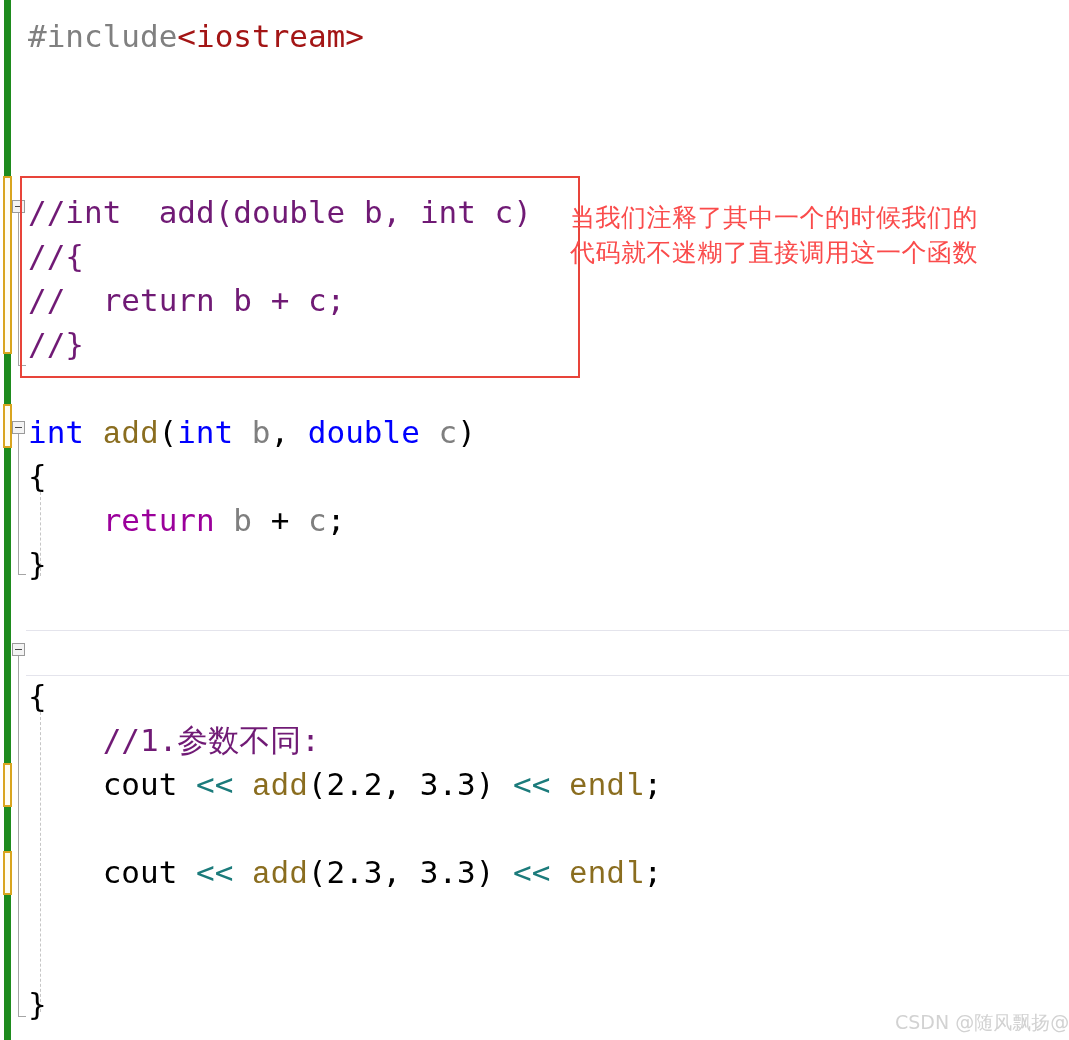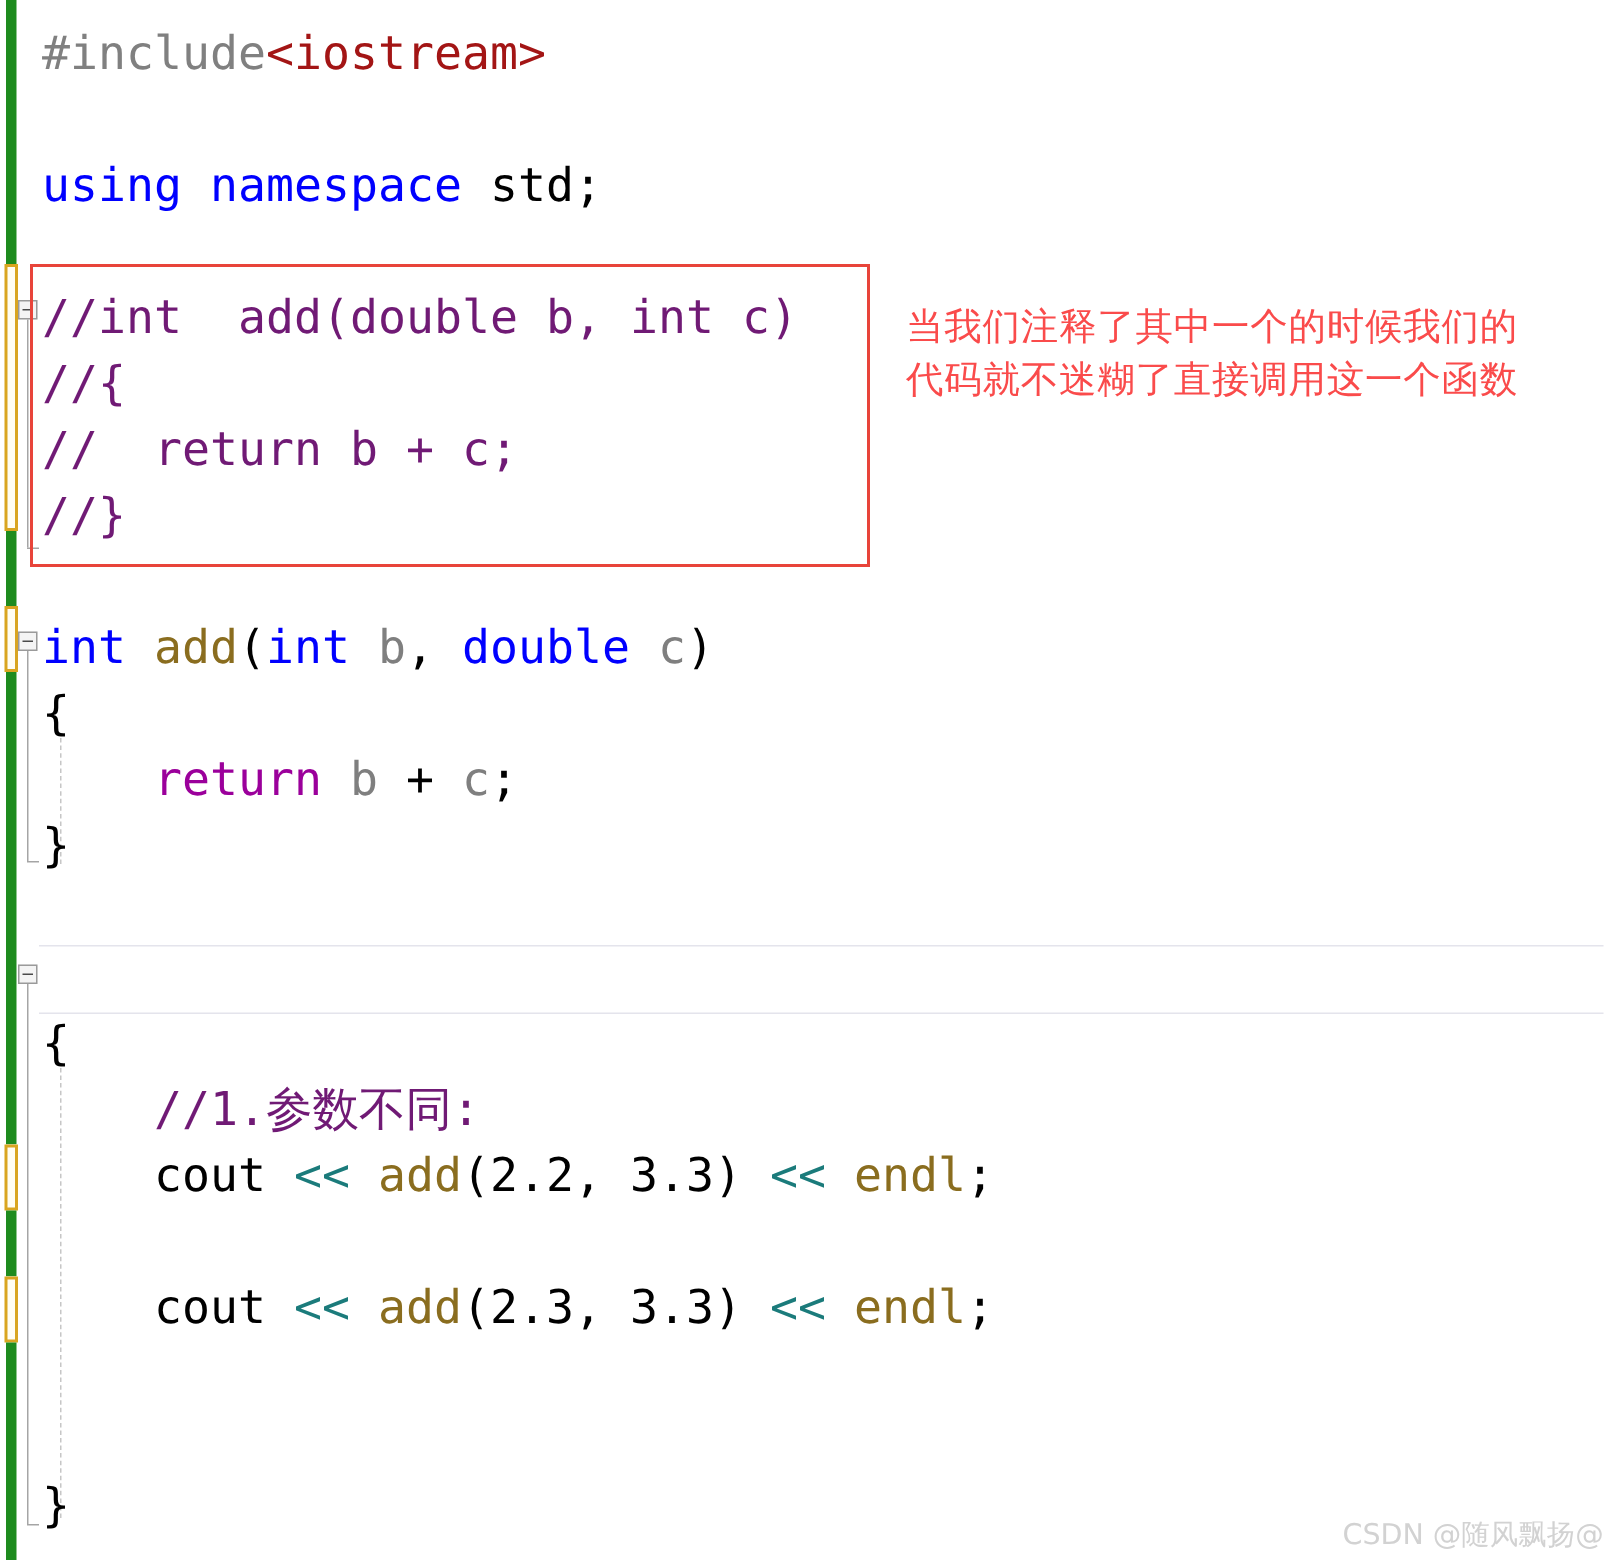--- a/index.html
+++ b/index.html
@@ -94,21 +94,21 @@
     font-family: "DejaVu Sans Mono", "Liberation Mono", monospace;
     font-size: 31px;
     line-height: 44px;
     letter-spacing: 0px;
     color: #000000;
   }
 
   .tok-pre      { color: #808080; }   
   .tok-str      { color: #a31515; }   
   .tok-kw       { color: #0000ff; }   
-  .tok-fn       { color: #8a6d1f; }   
+  .tok-fn       { color: #8a6d1f; font-family: Liberation Mono, monospace; }   
   .tok-var      { color: #7f7f7f; }   
   .tok-ctl      { color: #9b009b; }   
   .tok-op       { color: #1b7b7b; }   
   .tok-plain    { color: #000000; }
   .tok-comment  { color: #701a75; }
 
   
   #annot-box {
     position: absolute;
     box-sizing: border-box;
@@ -163,21 +163,20 @@
   <div class="fold-line" style="left:18px; top:656px; height:360px;"></div>
   <div class="fold-foot" style="left:18px; top:1016px; width:8px;"></div>
 
   <div class="indent-guide" style="left:40px; top:492px; height:84px;"></div>
   <div class="indent-guide" style="left:40px; top:712px; height:300px;"></div>
 
   <div class="current-line" style="top:630px; height:46px;"></div>
 
   <div class="code-line" style="top:14px;"><span class="tok-pre">#include</span><span class="tok-str">&lt;iostream&gt;</span></div>
 
-  <div class="code-line" style="top:102px;"><span class="tok-kw">using</span><span class="tok-plain"> </span><span class="tok-kw">namespace</span><span class="tok-plain"> std;</span></div>
 
   <div class="code-line" style="top:190px;"><span class="tok-comment">//int  add(double b, int c)</span></div>
 
   <div class="code-line" style="top:234px;"><span class="tok-comment">//{</span></div>
 
   <div class="code-line" style="top:278px;"><span class="tok-comment">//  return b + c;</span></div>
 
   <div class="code-line" style="top:322px;"><span class="tok-comment">//}</span></div>
 
   <div class="code-line" style="top:410px;"><span class="tok-kw">int</span><span class="tok-plain"> </span><span class="tok-fn">add</span><span class="tok-plain">(</span><span class="tok-kw">int</span><span class="tok-plain"> </span><span class="tok-var">b</span><span class="tok-plain">, </span><span class="tok-kw">double</span><span class="tok-plain"> </span><span class="tok-var">c</span><span class="tok-plain">)</span></div>
@@ -195,18 +194,18 @@
 
   <div class="code-line" style="top:762px;"><span class="tok-plain">    cout </span><span class="tok-op">&lt;&lt;</span><span class="tok-plain"> </span><span class="tok-fn">add</span><span class="tok-plain">(2.2, 3.3) </span><span class="tok-op">&lt;&lt;</span><span class="tok-plain"> </span><span class="tok-fn">endl</span><span class="tok-plain">;</span></div>
 
   <div class="code-line" style="top:850px;"><span class="tok-plain">    cout </span><span class="tok-op">&lt;&lt;</span><span class="tok-plain"> </span><span class="tok-fn">add</span><span class="tok-plain">(2.3, 3.3) </span><span class="tok-op">&lt;&lt;</span><span class="tok-plain"> </span><span class="tok-fn">endl</span><span class="tok-plain">;</span></div>
 
 
   <div class="code-line" style="top:982px;"><span class="tok-plain">}</span></div>
 
   <div id="annot-box" style="left:20px; top:176px; width:560px; height:202px;"></div>
 
-  <div id="annot-note" style="left:604px; top:200px; width:460px;">当我们注释了其中一个的时候我们的
+  <div id="annot-note" style="left:570px; top:200px; width:460px;">当我们注释了其中一个的时候我们的
 代码就不迷糊了直接调用这一个函数</div>
 
   <div id="watermark" style="left:895px; top:1010px;">CSDN @随风飘扬@</div>
 
 </div>
 
 </body></html>

